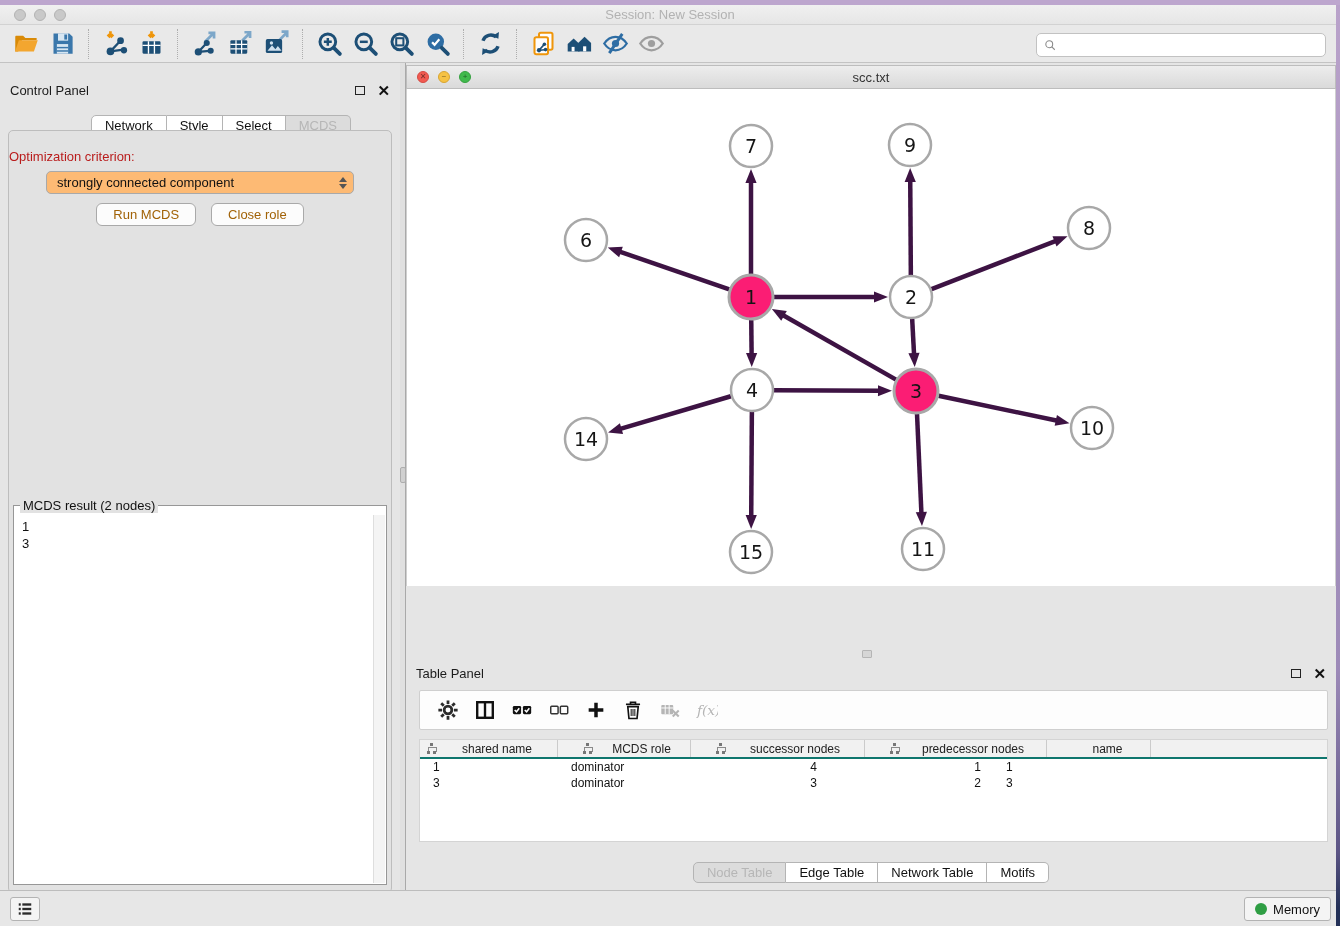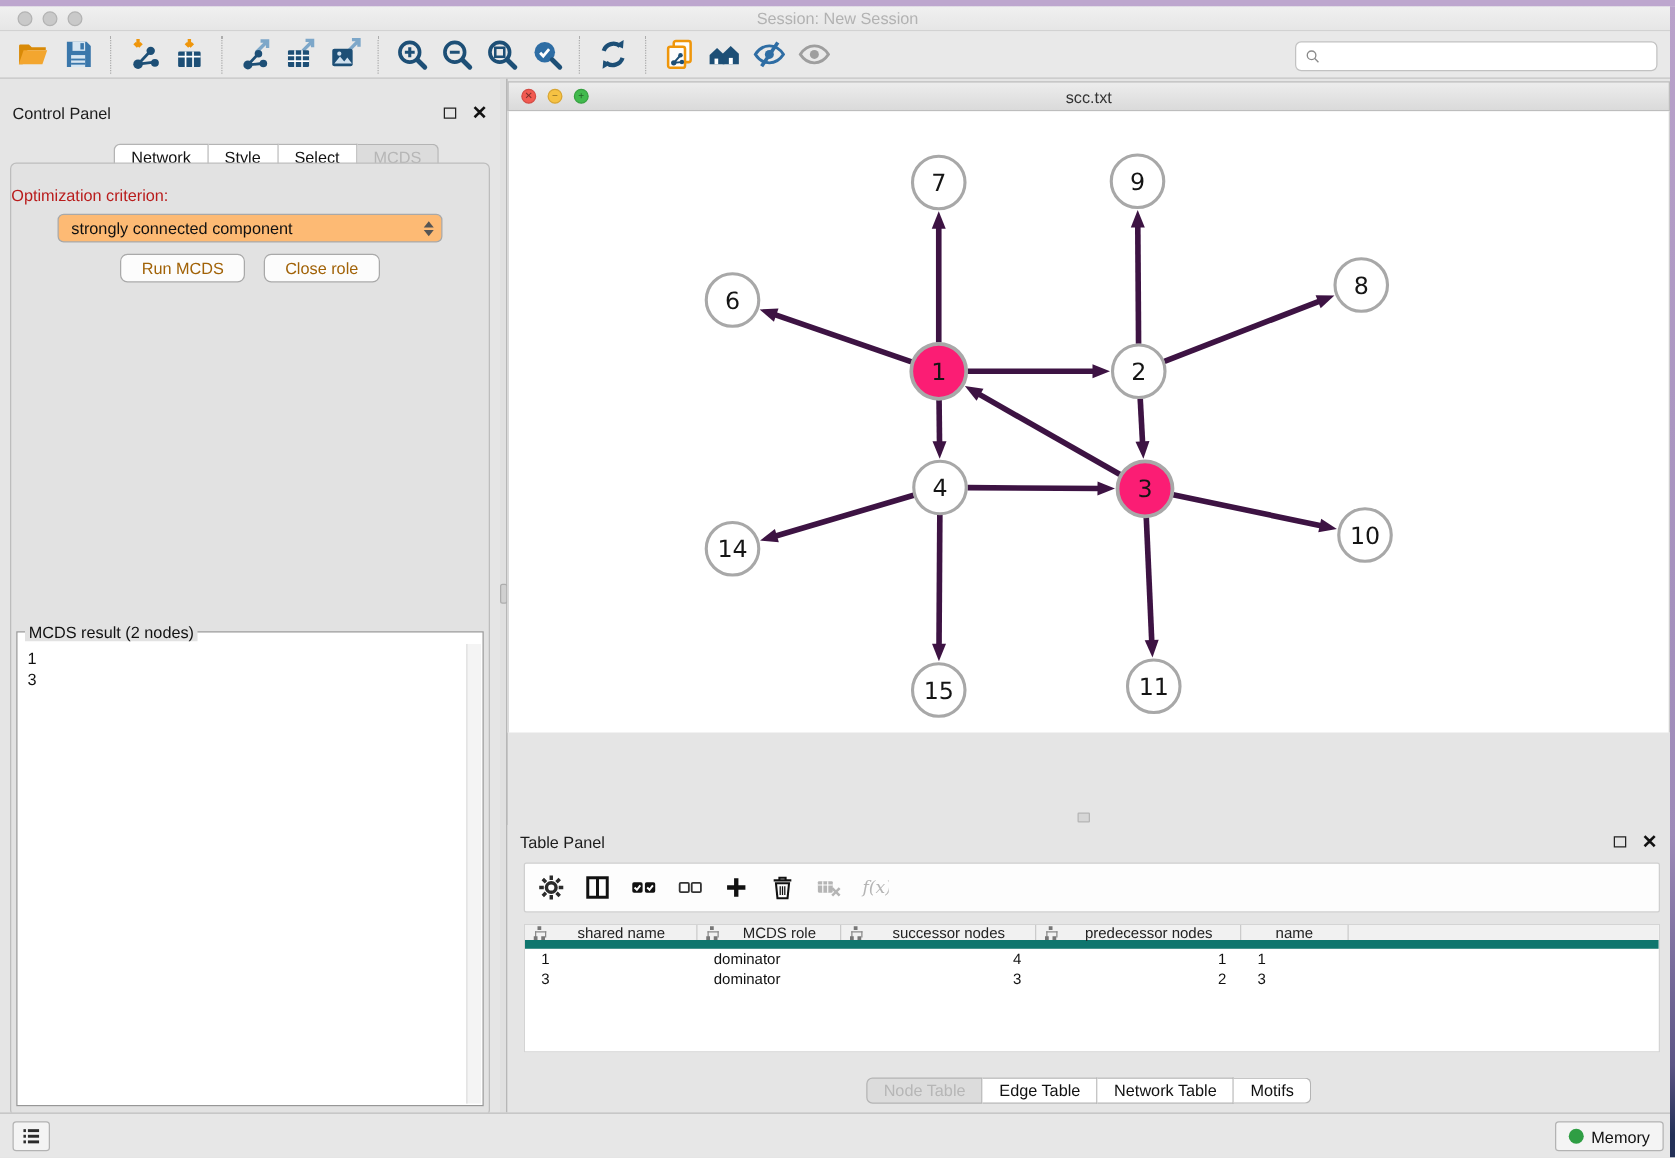--- a/index.html
+++ b/index.html
@@ -89,25 +89,25 @@
     border-left:1px solid #cfcfcf; border-right:1px solid #cfcfcf; }
   .h-splitter { position:absolute; left:0; top:585px; width:930px; height:12px; }
   .h-splitter .handle { position:absolute; left:456px; top:2px; width:10px; height:8px;
     background:#d6d6d6; border:1px solid #b5b5b5; border-radius:1px; }
 
   
   .table-panel { position:absolute; left:0; top:597px; width:930px; height:230px; background:#e5e5e5; }
   .tp-header { height:26px; display:flex; align-items:center; padding:0 10px; }
   .tp-toolbar { position:absolute; left:13px; right:8px; top:30px; height:40px; background:#fdfdfd;
     border:1px solid #cfcfcf; border-radius:2px; display:flex; align-items:center; padding-left:10px; gap:8px; }
-  .tp-btn { width:29px; height:30px; display:flex; align-items:center; justify-content:flex-start; }
+  .tp-btn { width:29px; height:30px; display:flex; align-items:center; justify-content:flex-end; }
   .tp-btn svg { width:22px; height:22px; }
   .tp-table { position:absolute; left:13px; right:8px; top:79px; bottom:48px; background:#fff;
     border:1px solid #d4d4d4; overflow:hidden; }
-  .thead { display:flex; height:19px; background:#f1f1f1; border-bottom:7px solid #0f766e; }
+  .thead { display:flex; height:19px; background:#f1f1f1; border-bottom:2px solid #0f766e;gap:18px; }
   .th { display:flex; align-items:center; font-size:12px; color:#222; border-right:1px solid #cbcbcb;
         padding:0 6px; gap:6px; }
   .th .lbl { flex:1; text-align:center; }
   .tree-ic { position:relative; width:11px; height:11px; flex:0 0 auto; }
   .tree-ic::after { content:""; position:absolute; left:2px; top:4px; width:7px; height:4px;
      border:1px solid #8a8a8a; border-bottom:none; }
   .tree-ic::before { content:""; position:absolute; width:3px; height:3px; background:#777; left:4px; top:0;
      box-shadow:-3px 8px 0 #777, 3px 8px 0 #777; z-index:1; }
   .trow { display:flex; height:16px; align-items:center; }
   .td { font-size:12px; color:#111; padding:0 12px 0 13px; white-space:nowrap; overflow:hidden; }

